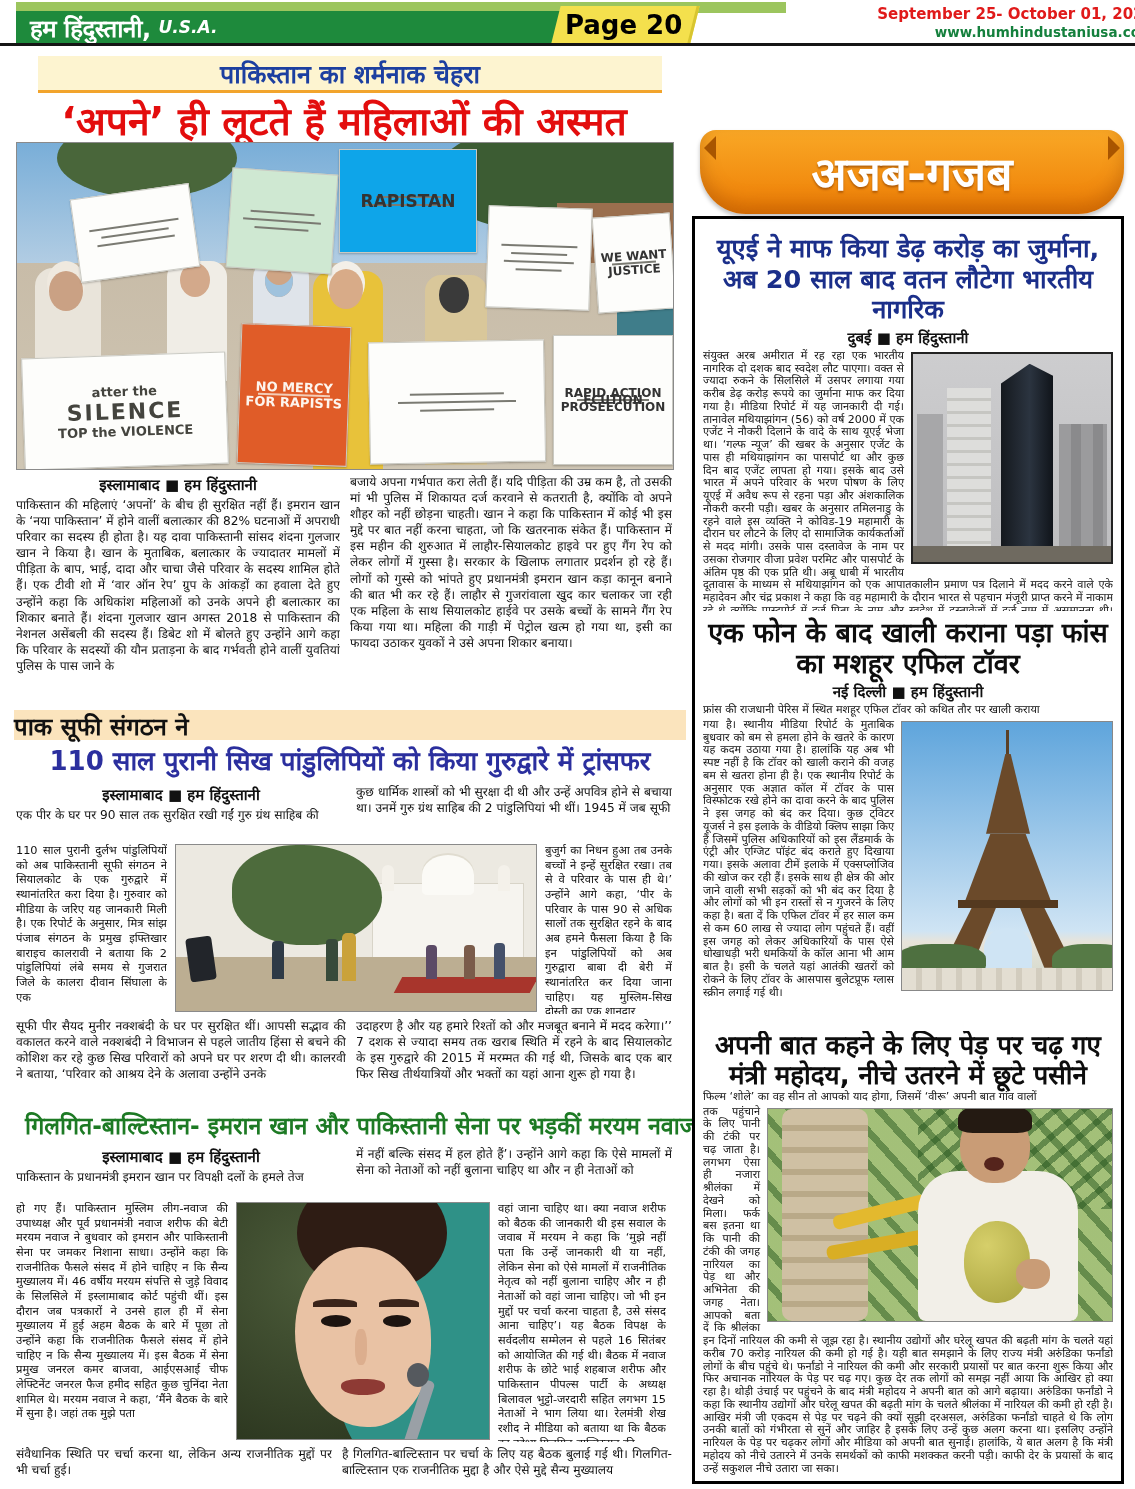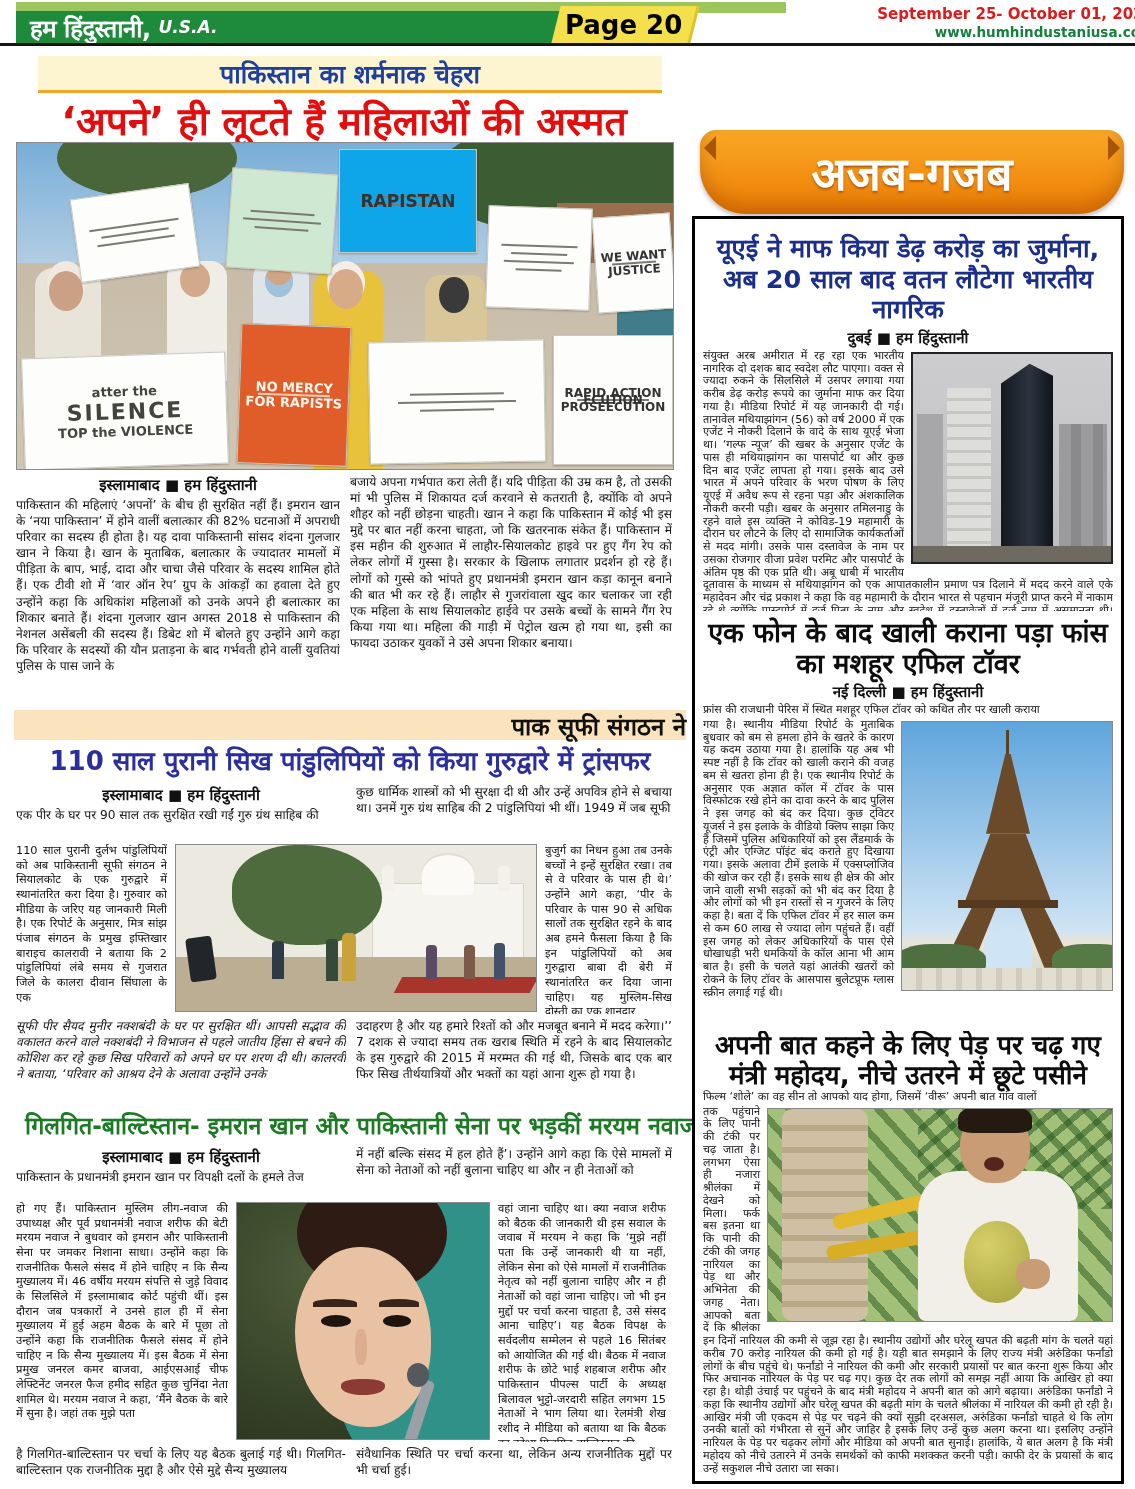--- a/index.html
+++ b/index.html
@@ -19,21 +19,21 @@
   .hdr-date{color:#e01a1a;font-weight:bold;font-size:15px;}
   .hdr-site{color:#15803d;font-weight:bold;font-size:13.5px;margin-top:1px;}
   .hdr-rule{left:0;top:43px;width:1135px;height:3px;background:#151515;}
   
   .kicker1{left:38px;top:56px;width:624px;height:34px;background:#fdf4d0;border-bottom:3px solid #f2a42c;
            display:flex;align-items:center;justify-content:center;}
   .kicker1 .t{color:#1c3fa0;font-weight:bold;font-size:25px;}
   .hl-red{left:16px;top:93px;width:656px;text-align:center;color:#e30d0d;font-weight:bold;font-size:39px;}
   .hl-blue{left:14px;top:742px;width:672px;text-align:center;color:#2b2f9e;font-weight:bold;font-size:26px;}
   .hl-green{left:14px;top:1108px;width:672px;text-align:center;color:#1d7a24;font-weight:bold;font-size:24px;}
-  .kicker2{left:14px;top:710px;width:672px;height:30px;background:#fbe4bd;display:flex;align-items:center;justify-content:flex-end;}
+  .kicker2{left:14px;top:710px;width:672px;height:30px;background:#fbe4bd;display:flex;align-items:center;justify-content:flex-start;}
   .kicker2 .t{color:#111;font-weight:bold;font-size:24px;}
   .byline{font-weight:bold;font-size:15px;text-align:center;margin:0 0 3px 0;}
   .body{font-size:12.2px;line-height:1.32;text-align:justify;margin:0;}
   .body.small{font-size:11.3px;line-height:1.3;}
   .cols{display:flex;gap:10px;}
   .clip{overflow:hidden;}
   
   .ph{position:relative;overflow:hidden;border:1px solid #8a8a8a;background:#cfc3b0;}
   .ph *{position:absolute;}
   .sign{background:#fdfdfb;border:1px solid #c9c9c2;color:#333;font-weight:bold;text-align:center;
@@ -159,21 +159,21 @@
     <span class="t fitw">पाक सूफी संगठन ने</span>
   </div>
   <div class="abs hl-blue fitw">110 साल पुरानी सिख पांडुलिपियों को किया गुरुद्वारे में ट्रांसफर</div>
 
   <div class="abs cols" style="left:16px;top:784px;width:656px;height:58px;">
     <div style="width:330px;" class="clip">
       <div class="byline fitw">इस्लामाबाद ■ हम हिंदुस्तानी</div>
       <p class="body">एक पीर के घर पर 90 साल तक सुरक्षित रखी गईं गुरु ग्रंथ साहिब की</p>
     </div>
     <div style="width:316px;" class="clip">
-      <p class="body">कुछ धार्मिक शास्त्रों को भी सुरक्षा दी थी और उन्हें अपवित्र होने से बचाया था। उनमें गुरु ग्रंथ साहिब की 2 पांडुलिपियां भी थीं। 1949 में जब सूफी</p>
+      <p class="body">कुछ धार्मिक शास्त्रों को भी सुरक्षा दी थी और उन्हें अपवित्र होने से बचाया था। उनमें गुरु ग्रंथ साहिब की 2 पांडुलिपियां भी थीं। 1945 में जब सूफी</p>
     </div>
   </div>
 
   <div class="abs cols" style="left:16px;top:844px;width:656px;height:170px;gap:8px;">
     <div style="width:152px;" class="clip">
       <p class="body small">110 साल पुरानी दुर्लभ पांडुलिपियों को अब पाकिस्तानी सूफी संगठन ने सियालकोट के एक गुरुद्वारे में स्थानांतरित करा दिया है। गुरुवार को मीडिया के जरिए यह जानकारी मिली है। एक रिपोर्ट के अनुसार, मित्र सांझ पंजाब संगठन के प्रमुख इफ्तिखार बाराइच कालरावी ने बताया कि 2 पांडुलिपियां लंबे समय से गुजरात जिले के कालरा दीवान सिंघाला के एक</p>
     </div>
 
     <div class="ph" style="position:relative;width:360px;height:166px;flex:none;background:#e9e6df;">
       <div style="left:0;top:0;width:360px;height:120px;background:#ece9e1;"></div>
@@ -192,21 +192,21 @@
       <div style="left:288px;top:100px;width:11px;height:34px;background:#7a5b4a;border-radius:4px 4px 0 0;"></div>
       <div style="left:318px;top:98px;width:11px;height:36px;background:#44506a;border-radius:4px 4px 0 0;"></div>
       <div style="left:12px;top:92px;width:26px;height:44px;background:#22252a;border-radius:4px;transform:rotate(-8deg);"></div>
     </div>
     <div style="width:128px;" class="clip">
       <p class="body small">बुजुर्ग का निधन हुआ तब उनके बच्चों ने इन्हें सुरक्षित रखा। तब से वे परिवार के पास ही थे।’ उन्होंने आगे कहा, ‘पीर के परिवार के पास 90 से अधिक सालों तक सुरक्षित रहने के बाद अब हमने फैसला किया है कि इन पांडुलिपियों को अब गुरुद्वारा बाबा दी बेरी में स्थानांतरित कर दिया जाना चाहिए। यह मुस्लिम-सिख दोस्ती का एक शानदार</p>
     </div>
   </div>
 
   <div class="abs cols" style="left:16px;top:1018px;width:656px;height:86px;">
-    <div style="width:330px;font-style:italic;" class="clip">
+    <div style="width:330px;" class="clip">
       <p class="body">सूफी पीर सैयद मुनीर नक्शबंदी के घर पर सुरक्षित थीं। आपसी सद्भाव की वकालत करने वाले नक्शबंदी ने विभाजन से पहले जातीय हिंसा से बचने की कोशिश कर रहे कुछ सिख परिवारों को अपने घर पर शरण दी थी। कालरवी ने बताया, ‘परिवार को आश्रय देने के अलावा उन्होंने उनके</p>
     </div>
     <div style="width:316px;" class="clip">
       <p class="body">उदाहरण है और यह हमारे रिश्तों को और मजबूत बनाने में मदद करेगा।’’ 7 दशक से ज्यादा समय तक खराब स्थिति में रहने के बाद सियालकोट के इस गुरुद्वारे की 2015 में मरम्मत की गई थी, जिसके बाद एक बार फिर सिख तीर्थयात्रियों और भक्तों का यहां आना शुरू हो गया है।</p>
     </div>
   </div>
 
   <div class="abs hl-green fitw" style="transform-origin: center center; transform: scaleX(0.966906);">गिलगित-बाल्टिस्तान- इमरान खान और पाकिस्तानी सेना पर भड़कीं मरयम नवाज</div>
 
   <div class="abs cols" style="left:16px;top:1146px;width:656px;height:54px;">
@@ -236,25 +236,25 @@
       <div style="left:104px;top:176px;width:44px;height:16px;background:#8e3a34;border-radius:40% 40% 50% 50%;"></div>
       <div style="left:176px;top:176px;width:12px;height:70px;background:#9aa0a6;transform:rotate(18deg);border-radius:5px;"></div>
       <div style="left:170px;top:160px;width:22px;height:24px;background:#55595e;border-radius:50%;"></div>
     </div>
     <div style="width:168px;" class="clip">
       <p class="body small">वहां जाना चाहिए था। क्या नवाज शरीफ को बैठक की जानकारी थी इस सवाल के जवाब में मरयम ने कहा कि ‘मुझे नहीं पता कि उन्हें जानकारी थी या नहीं, लेकिन सेना को ऐसे मामलों में राजनीतिक नेतृत्व को नहीं बुलाना चाहिए और न ही नेताओं को वहां जाना चाहिए। जो भी इन मुद्दों पर चर्चा करना चाहता है, उसे संसद आना चाहिए’। यह बैठक विपक्ष के सर्वदलीय सम्मेलन से पहले 16 सितंबर को आयोजित की गई थी। बैठक में नवाज शरीफ के छोटे भाई शहबाज शरीफ और पाकिस्तान पीपल्स पार्टी के अध्यक्ष बिलावल भुट्टो-जरदारी सहित लगभग 15 नेताओं ने भाग लिया था। रेलमंत्री शेख रशीद ने मीडिया को बताया था कि बैठक का उद्देश्य गिलगित-बाल्टिस्तान की</p>
     </div>
   </div>
 
   <div class="abs cols" style="left:16px;top:1446px;width:656px;height:38px;">
+    <div style="width:316px;" class="clip">
+      <p class="body">संवैधानिक स्थिति पर चर्चा करना था, लेकिन अन्य राजनीतिक मुद्दों पर भी चर्चा हुई।</p>
+    </div>
     <div style="width:330px;" class="clip">
       <p class="body">है गिलगित-बाल्टिस्तान पर चर्चा के लिए यह बैठक बुलाई गई थी। गिलगित-बाल्टिस्तान एक राजनीतिक मुद्दा है और ऐसे मुद्दे सैन्य मुख्यालय</p>
-    </div>
-    <div style="width:316px;" class="clip">
-      <p class="body">संवैधानिक स्थिति पर चर्चा करना था, लेकिन अन्य राजनीतिक मुद्दों पर भी चर्चा हुई।</p>
     </div>
   </div>
 
   <div class="abs rbox">
 
     <div style="height:378px;overflow:hidden;margin-top:10px;">
       <div class="hlA">यूएई ने माफ किया डेढ़ करोड़ का जुर्माना, अब 20 साल बाद वतन लौटेगा भारतीय नागरिक</div>
       <div class="rbyline fitw">दुबई ■ हम हिंदुस्तानी</div>
       <div>
 

